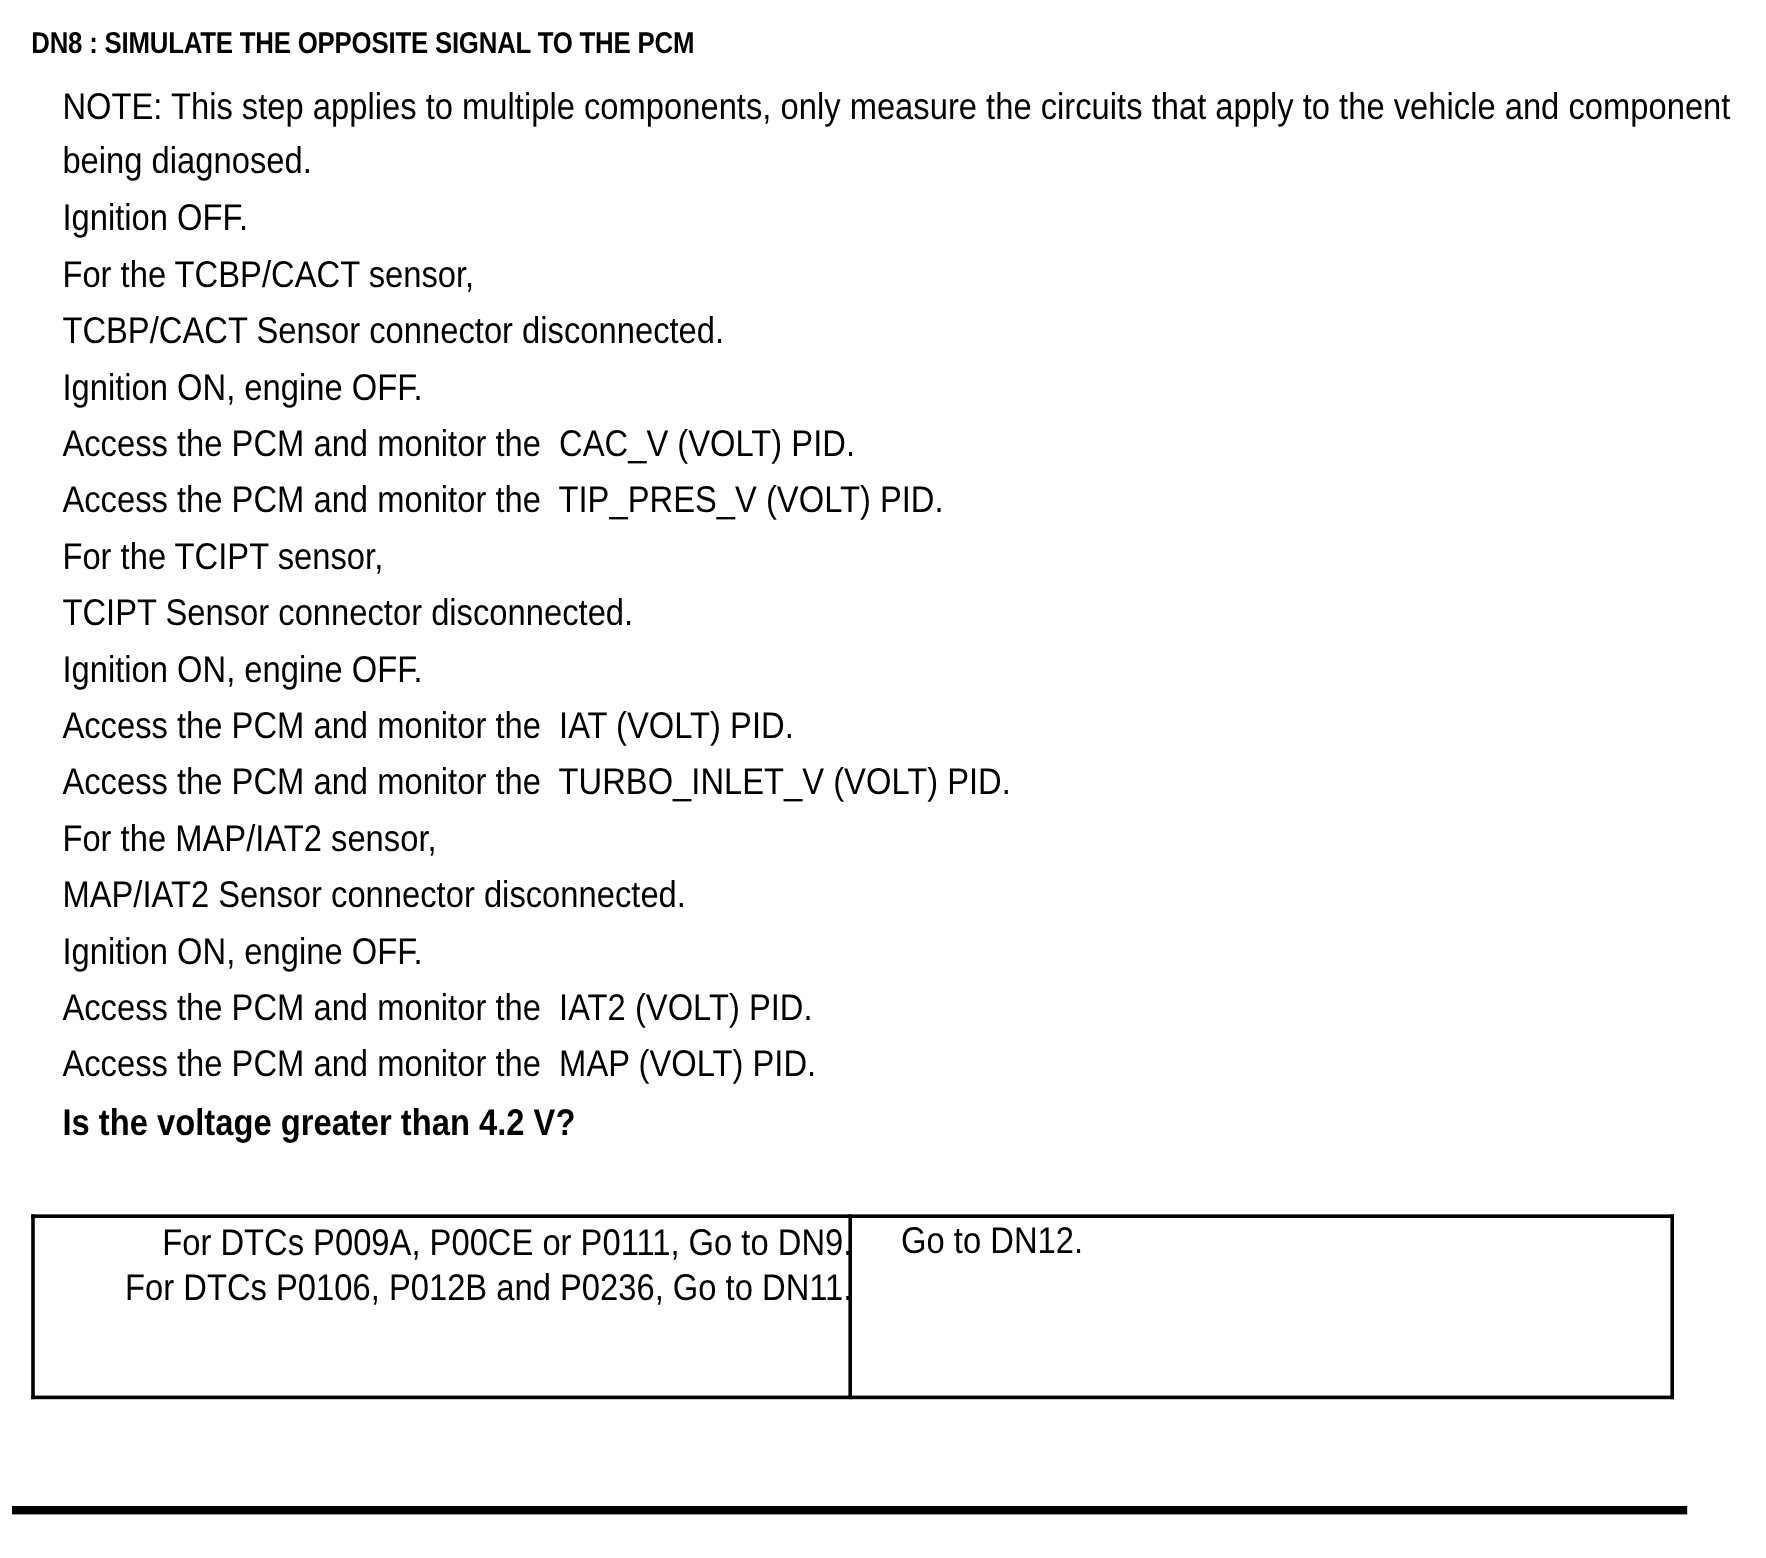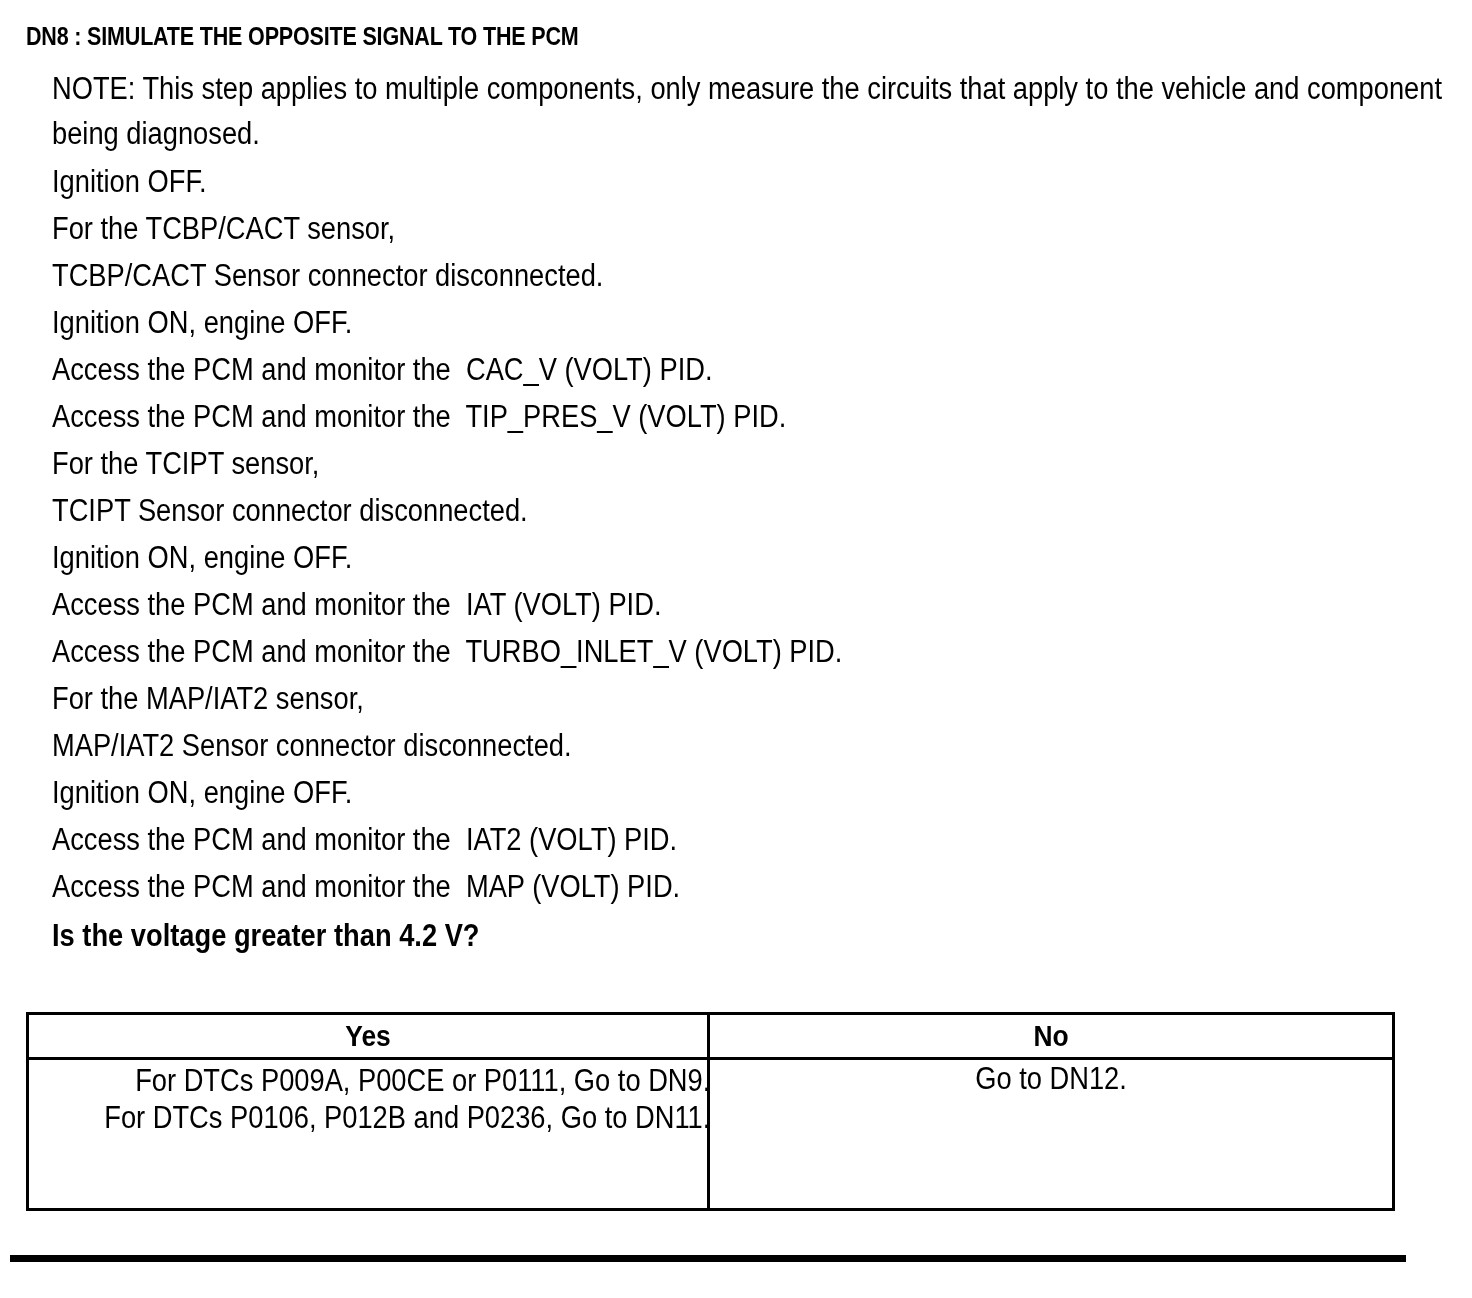--- a/index.html
+++ b/index.html
@@ -102,21 +102,21 @@
     font-size: 31px;
     line-height: 37px;
     padding: 2px 0 0 4px;
     transform: scaleX(0.88);
     transform-origin: left top;
     width: 113.6%;
     white-space: pre-wrap;
   }
   .td-no {
     height: 148px;
-    text-align: center;
+    text-align: left;
     vertical-align: middle;
   }
   .cell-text-center {
     font-size: 31px;
     line-height: 37px;
     transform: scaleX(0.88);
     transform-origin: center center;
     white-space: pre-wrap;
   }
 
@@ -161,28 +161,20 @@
     <div class="body-line question">Is the voltage greater than 4.2 V?</div>
   </div>
 
   <table class="decision-table">
     <colgroup>
       <col class="col-yes">
       <col class="col-no">
     </colgroup>
     <tbody>
       <tr>
-        <th>
-          <div class="th-cell">Yes</div>
-        </th>
-        <th>
-          <div class="th-cell">No</div>
-        </th>
-      </tr>
-      <tr>
         <td class="td-yes">
           <div class="cell-text-left">For DTCs P009A, P00CE or P0111, Go to DN9.
 For DTCs P0106, P012B and P0236, Go to DN11.</div>
         </td>
         <td class="td-no">
           <div class="cell-text-center">Go to DN12.</div>
         </td>
       </tr>
     </tbody>
   </table>

